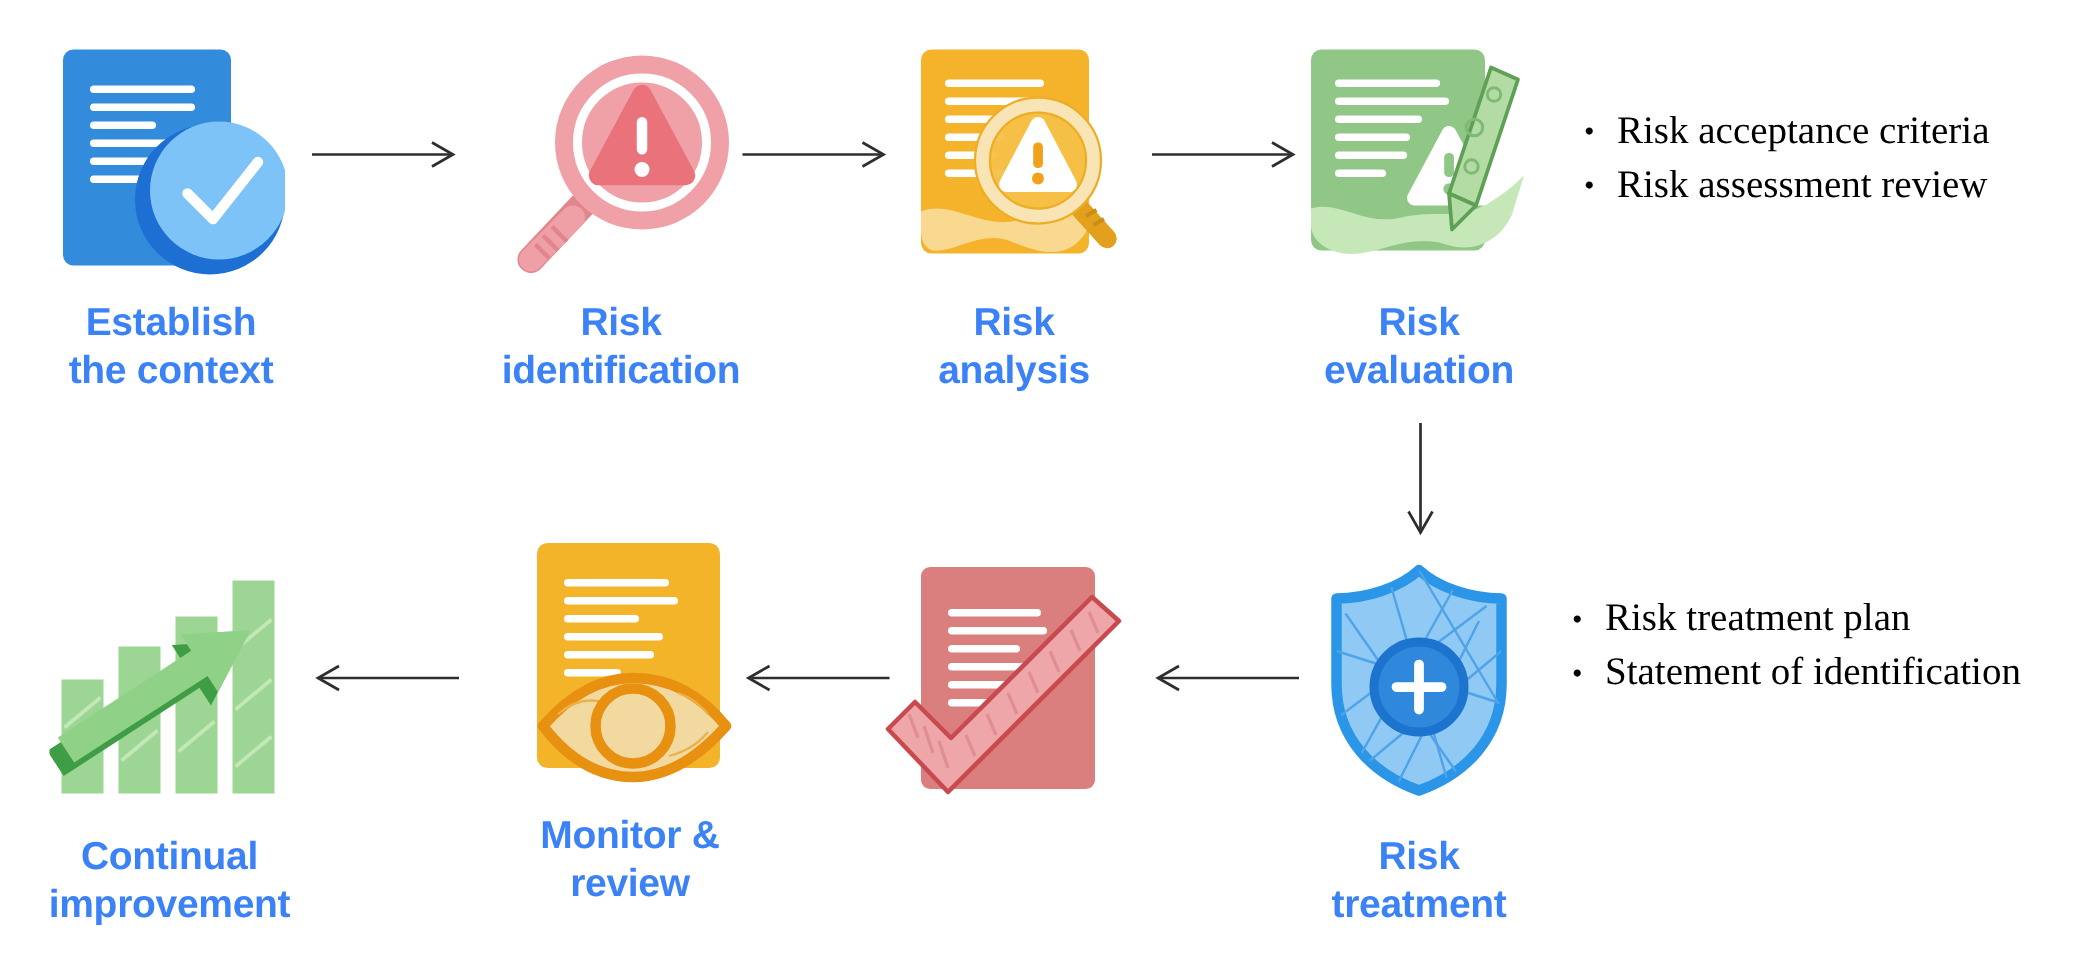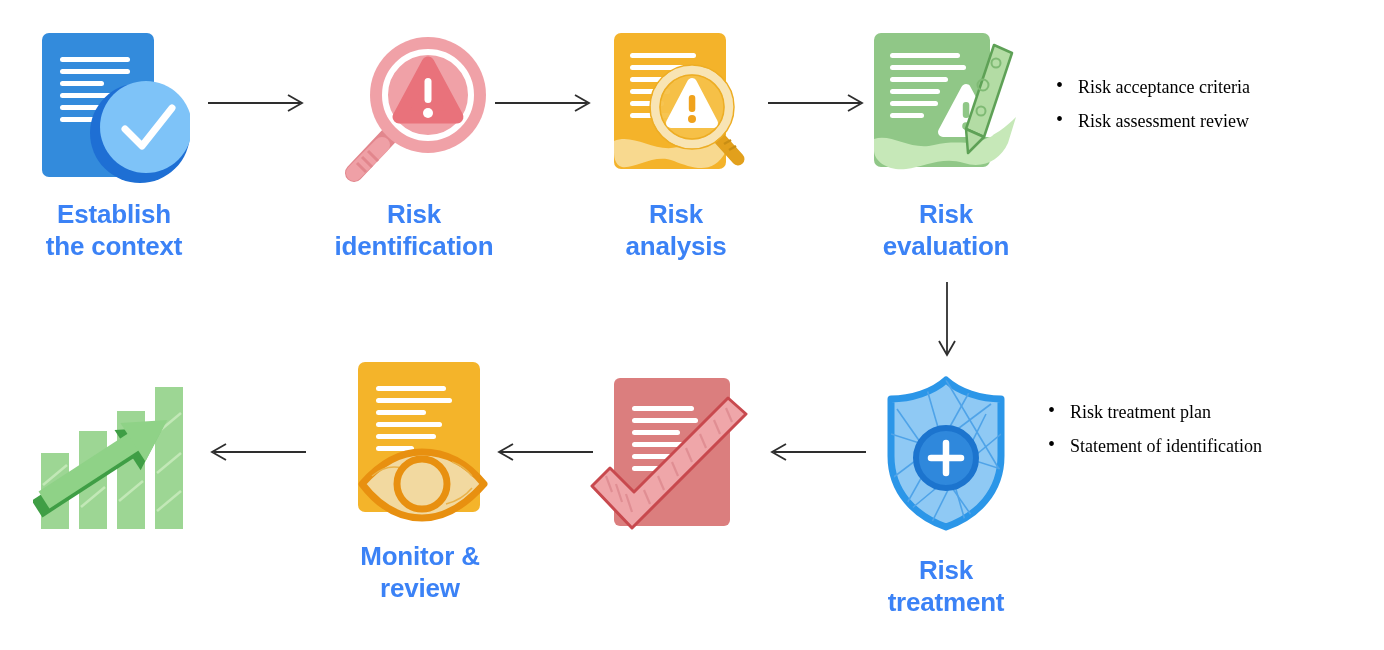--- a/index.html
+++ b/index.html
@@ -6,21 +6,21 @@
   #canvas{position:relative;width:1384px;height:650px;background:#ffffff;overflow:hidden;
           font-family:"Liberation Sans",sans-serif;}
   .step{position:absolute;width:240px;display:flex;flex-direction:column;align-items:center;}
   .icon-box{height:166px;display:flex;align-items:center;justify-content:center;}
   .step-label{white-space:pre-line;text-align:center;font-weight:700;font-size:26px;
               line-height:32px;color:#3b82f6;letter-spacing:-0.2px;margin-top:6px;}
   .row2 .icon-box{height:168px;}
   .row2 .step-label{margin-top:16px;}
   .connector{position:absolute;}
   .bullets{position:absolute;margin:0;padding:0;list-style:none;
-           font-family:"Liberation Serif",serif;font-size:18px;line-height:33px;color:#000;}
+           font-family:"Liberation Serif",serif;font-size:26px;line-height:33px;color:#000;}
   .bullets li{display:flex;align-items:baseline;}
   .bullets li::before{content:"\2022";font-size:20px;margin-right:15px;position:relative;top:-1px;}
 </style>
 </head>
 <body>
 
 <div id="canvas">
 
   <div class="step row1" style="left:-6px;top:26px;">
     <div class="icon-box">
@@ -147,20 +147,22 @@
         <g transform="translate(4,136) rotate(-33)" fill="#3F9E45">
           <rect x="0" y="-10" width="116" height="20"></rect>
           <polygon points="108,-24 108,24 150,0"></polygon>
         </g>
         <g transform="translate(11,127) rotate(-33)" fill="#8FD287">
           <rect x="0" y="-10" width="114" height="20"></rect>
           <polygon points="106,-23 106,23 147,0"></polygon>
         </g>
       </svg>
     </div>
+    <div class="step-label">Continual
+improvement</div>
   </div>
 
   <div class="step row2" style="left:300px;top:356px;">
     <div class="icon-box">
       <svg width="156" height="164" viewBox="0 0 156 164">
         <rect x="16" y="4" width="122" height="150" rx="7" fill="#F4B42A"></rect>
         <g fill="#ffffff">
           <rect x="34" y="28" width="70" height="5" rx="2.5"></rect>
           <rect x="34" y="40" width="76" height="5" rx="2.5"></rect>
           <rect x="34" y="52" width="50" height="5" rx="2.5"></rect>

